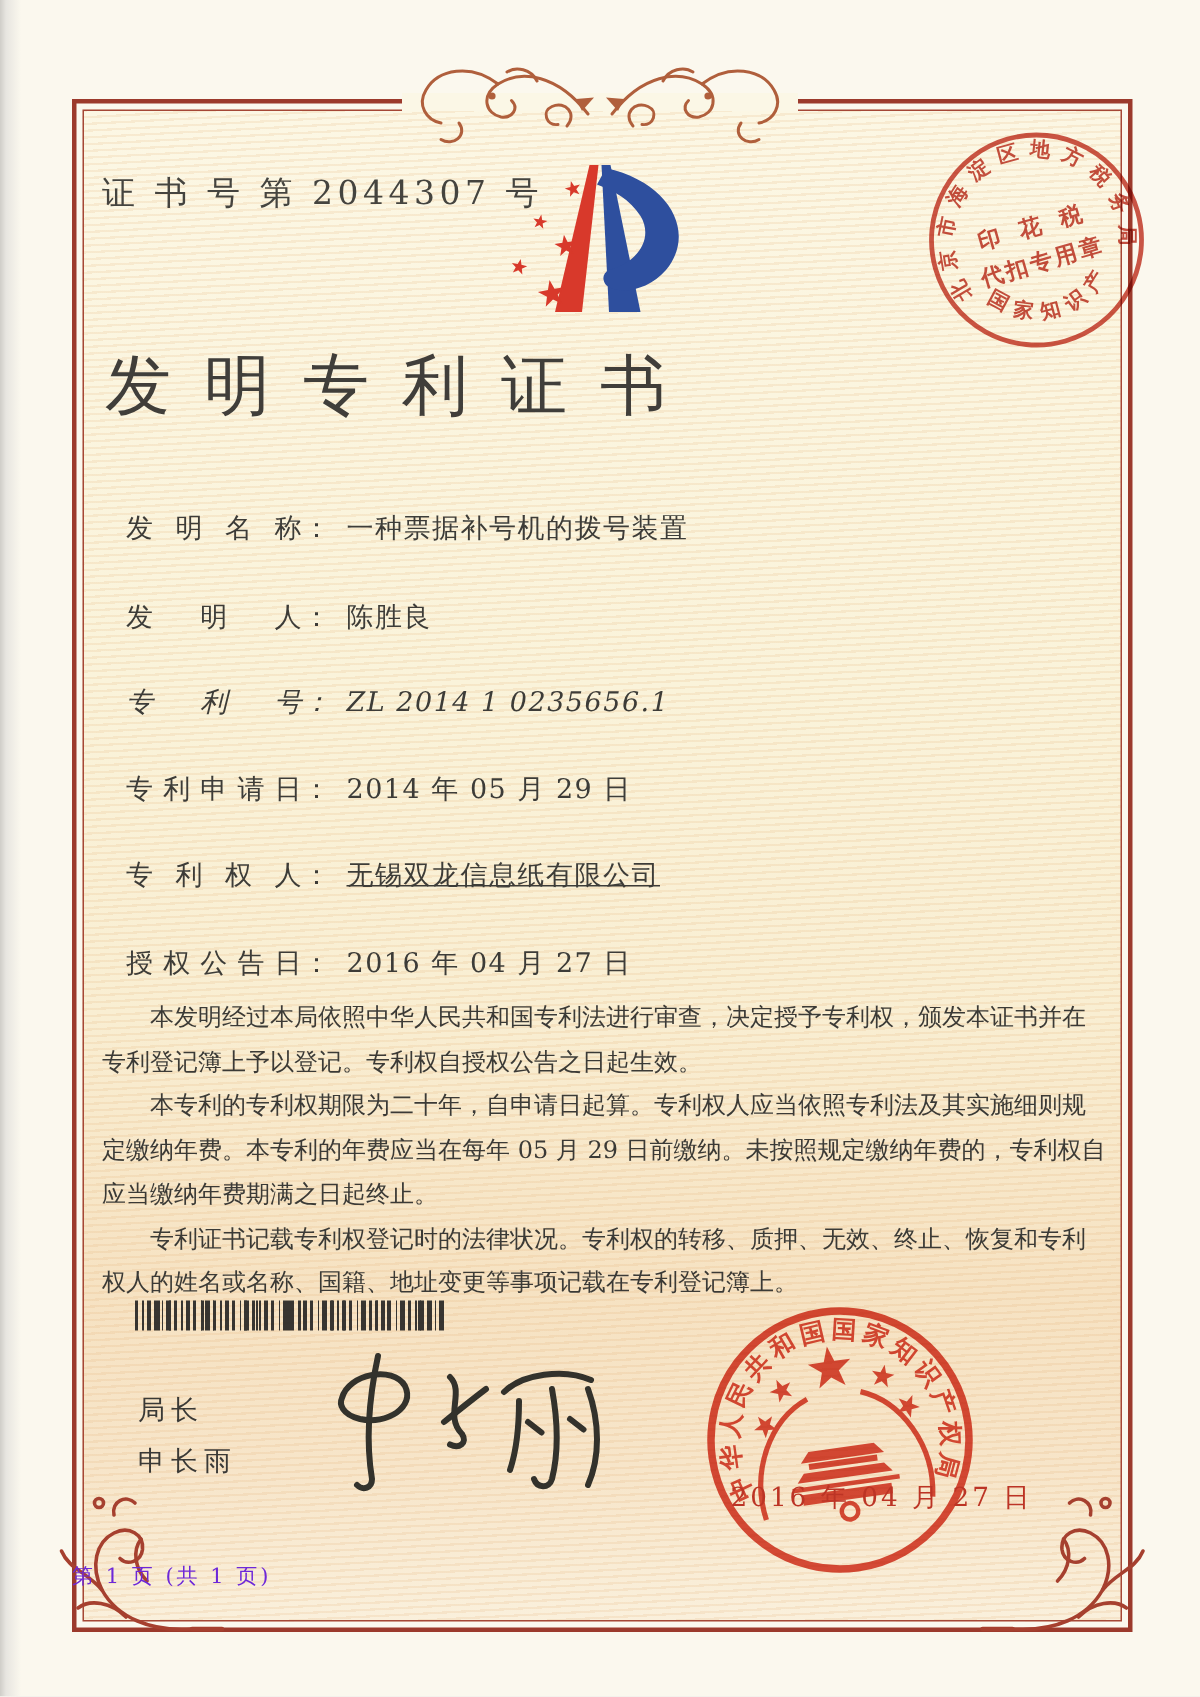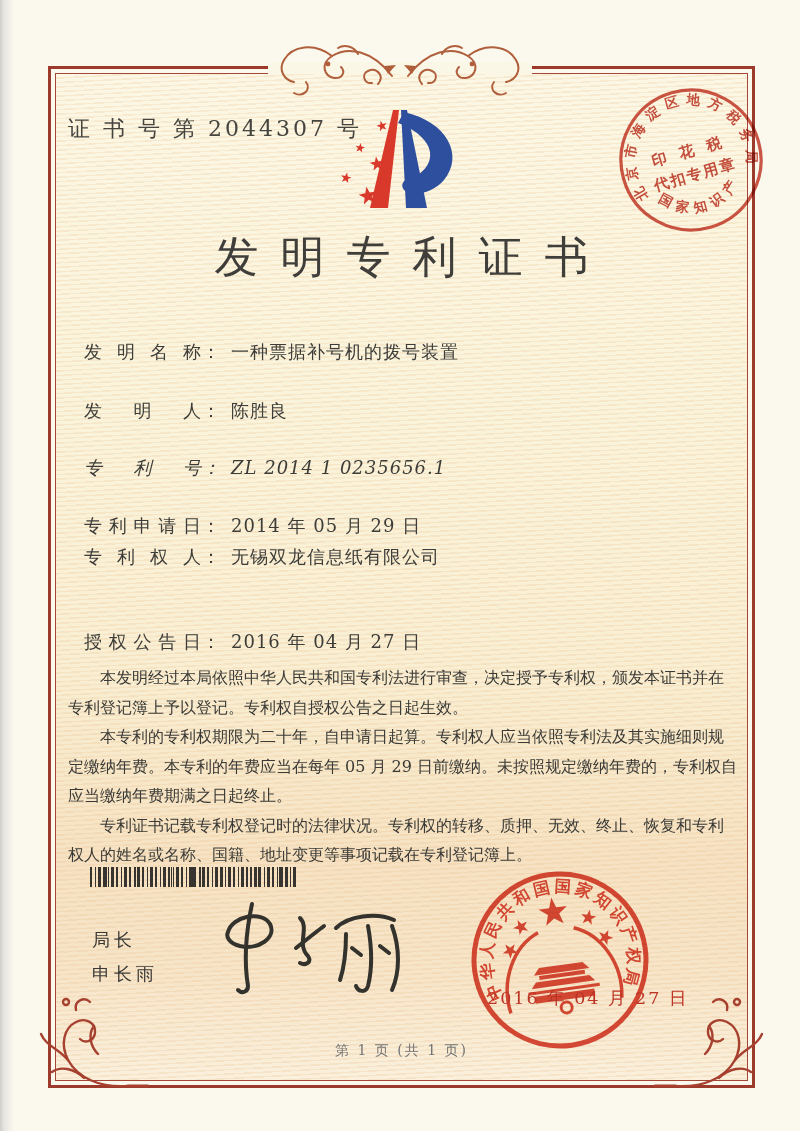--- a/index.html
+++ b/index.html
@@ -14,40 +14,40 @@
       linear-gradient(180deg,#fcf7e4 0%,#faf3da 38%,#f9eed2 60%,#f6e2c2 78%,#f7e5c9 90%,#faf0dc 100%);}
   .frame-outer{position:absolute;left:48px;top:66px;width:707px;height:1022px;
     border:3px solid #9c3a2c;box-sizing:border-box;z-index:2;}
   .frame-inner{position:absolute;left:55px;top:73px;width:693px;height:1008px;
     border:1px solid #a54736;box-sizing:border-box;z-index:2;}
   .orn{position:absolute;z-index:3;}
   .cert-no{position:absolute;left:68px;top:114px;font-size:22px;color:#45443f;
     letter-spacing:3px;z-index:4;}
   .logo{position:absolute;left:330px;top:102px;z-index:4;}
   .stamp{position:absolute;left:596px;top:68px;z-index:6;mix-blend-mode:multiply;opacity:.93;}
-  .title{position:absolute;left:48px;top:228px;width:707px;text-align:center;text-indent:22px;
+  .title{position:absolute;left:48px;top:228px;width:707px;text-indent:22px;
     font-size:44px;letter-spacing:22px;color:#403e3a;z-index:4;}
   .frow{position:absolute;left:84px;font-size:18px;color:#3d3c38;letter-spacing:1px;white-space:nowrap;z-index:4;}
   .flabel{display:inline-block;width:118px;text-align:justify;text-align-last:justify;vertical-align:top;}
   .fcolon{display:inline-block;margin-right:10px;}
   .body-text{position:absolute;left:68px;top:663px;width:670px;z-index:4;
     font-size:16px;line-height:29.5px;color:#3b3a36;}
   .body-text p{margin:0;text-indent:2em;}
   .barcode{position:absolute;left:90px;top:867px;width:206px;height:20px;z-index:4;opacity:.88;
     background-image:
       repeating-linear-gradient(90deg,#1e1e1e 0 2px,rgba(0,0,0,0) 2px 5px,#1e1e1e 5px 6px,rgba(0,0,0,0) 6px 8px,#1e1e1e 8px 11px,rgba(0,0,0,0) 11px 13px),
       repeating-linear-gradient(90deg,rgba(0,0,0,0) 0 15px,#1e1e1e 15px 17px,rgba(0,0,0,0) 17px 23px,#1e1e1e 23px 24px,rgba(0,0,0,0) 24px 29px);}
   .officer-title{position:absolute;left:92px;top:928px;font-size:18px;color:#3a3936;letter-spacing:4px;z-index:4;}
   .officer-name{position:absolute;left:92px;top:962px;font-size:18px;color:#3a3936;letter-spacing:4px;z-index:4;}
   .sig{position:absolute;left:200px;top:890px;z-index:5;}
   .seal{position:absolute;left:460px;top:860px;z-index:6;mix-blend-mode:multiply;opacity:.92;}
   .seal-date{position:absolute;left:487px;top:986px;font-size:17.5px;color:#bc3425;letter-spacing:2px;
     z-index:7;white-space:nowrap;}
-  .footer{position:absolute;left:48px;top:1042px;width:707px;text-align:center;
-    font-size:14px;color:#737373;letter-spacing:2px;z-index:4;}
+  .footer{position:absolute;left:48px;top:1042px;width:707px;text-align:left;
+    font-size:14px;color:#6d28d9;letter-spacing:2px;z-index:4;}
   svg text{font-family:"DejaVu Serif","Liberation Serif",serif;}
 </style>
 </head>
 <body>
 
 <div id="page">
 
   <div class="scan-edge"></div>
   <div class="texture"></div>
   <div class="frame-outer"></div>
@@ -127,21 +127,21 @@
   </div>
   <div class="frow" style="top:340px;">
     <span class="flabel">发明名称</span><span class="fcolon">：</span><span>一种票据补号机的拨号装置</span>
   </div>
   <div class="frow" style="top:456px;font-style:italic;">
     <span class="flabel">专利号</span><span class="fcolon">：</span><span>ZL 2014 1 0235656.1</span>
   </div>
   <div class="frow" style="top:514px;">
     <span class="flabel">专利申请日</span><span class="fcolon">：</span><span>2014 年 05 月 29 日</span>
   </div>
-  <div class="frow" style="top:545px;">
+  <div class="frow" style="top:571px;text-decoration:underline;">
     <span class="flabel">专利权人</span><span class="fcolon">：</span><span>无锡双龙信息纸有限公司</span>
   </div>
   <div class="frow" style="top:630px;">
     <span class="flabel">授权公告日</span><span class="fcolon">：</span><span>2016 年 04 月 27 日</span>
   </div>
 
   <div class="body-text">
     <p>本发明经过本局依照中华人民共和国专利法进行审查，决定授予专利权，颁发本证书并在专利登记簿上予以登记。专利权自授权公告之日起生效。</p>
     <p>本专利的专利权期限为二十年，自申请日起算。专利权人应当依照专利法及其实施细则规定缴纳年费。本专利的年费应当在每年 05 月 29 日前缴纳。未按照规定缴纳年费的，专利权自应当缴纳年费期满之日起终止。</p>
     <p>专利证书记载专利权登记时的法律状况。专利权的转移、质押、无效、终止、恢复和专利权人的姓名或名称、国籍、地址变更等事项记载在专利登记簿上。</p>

